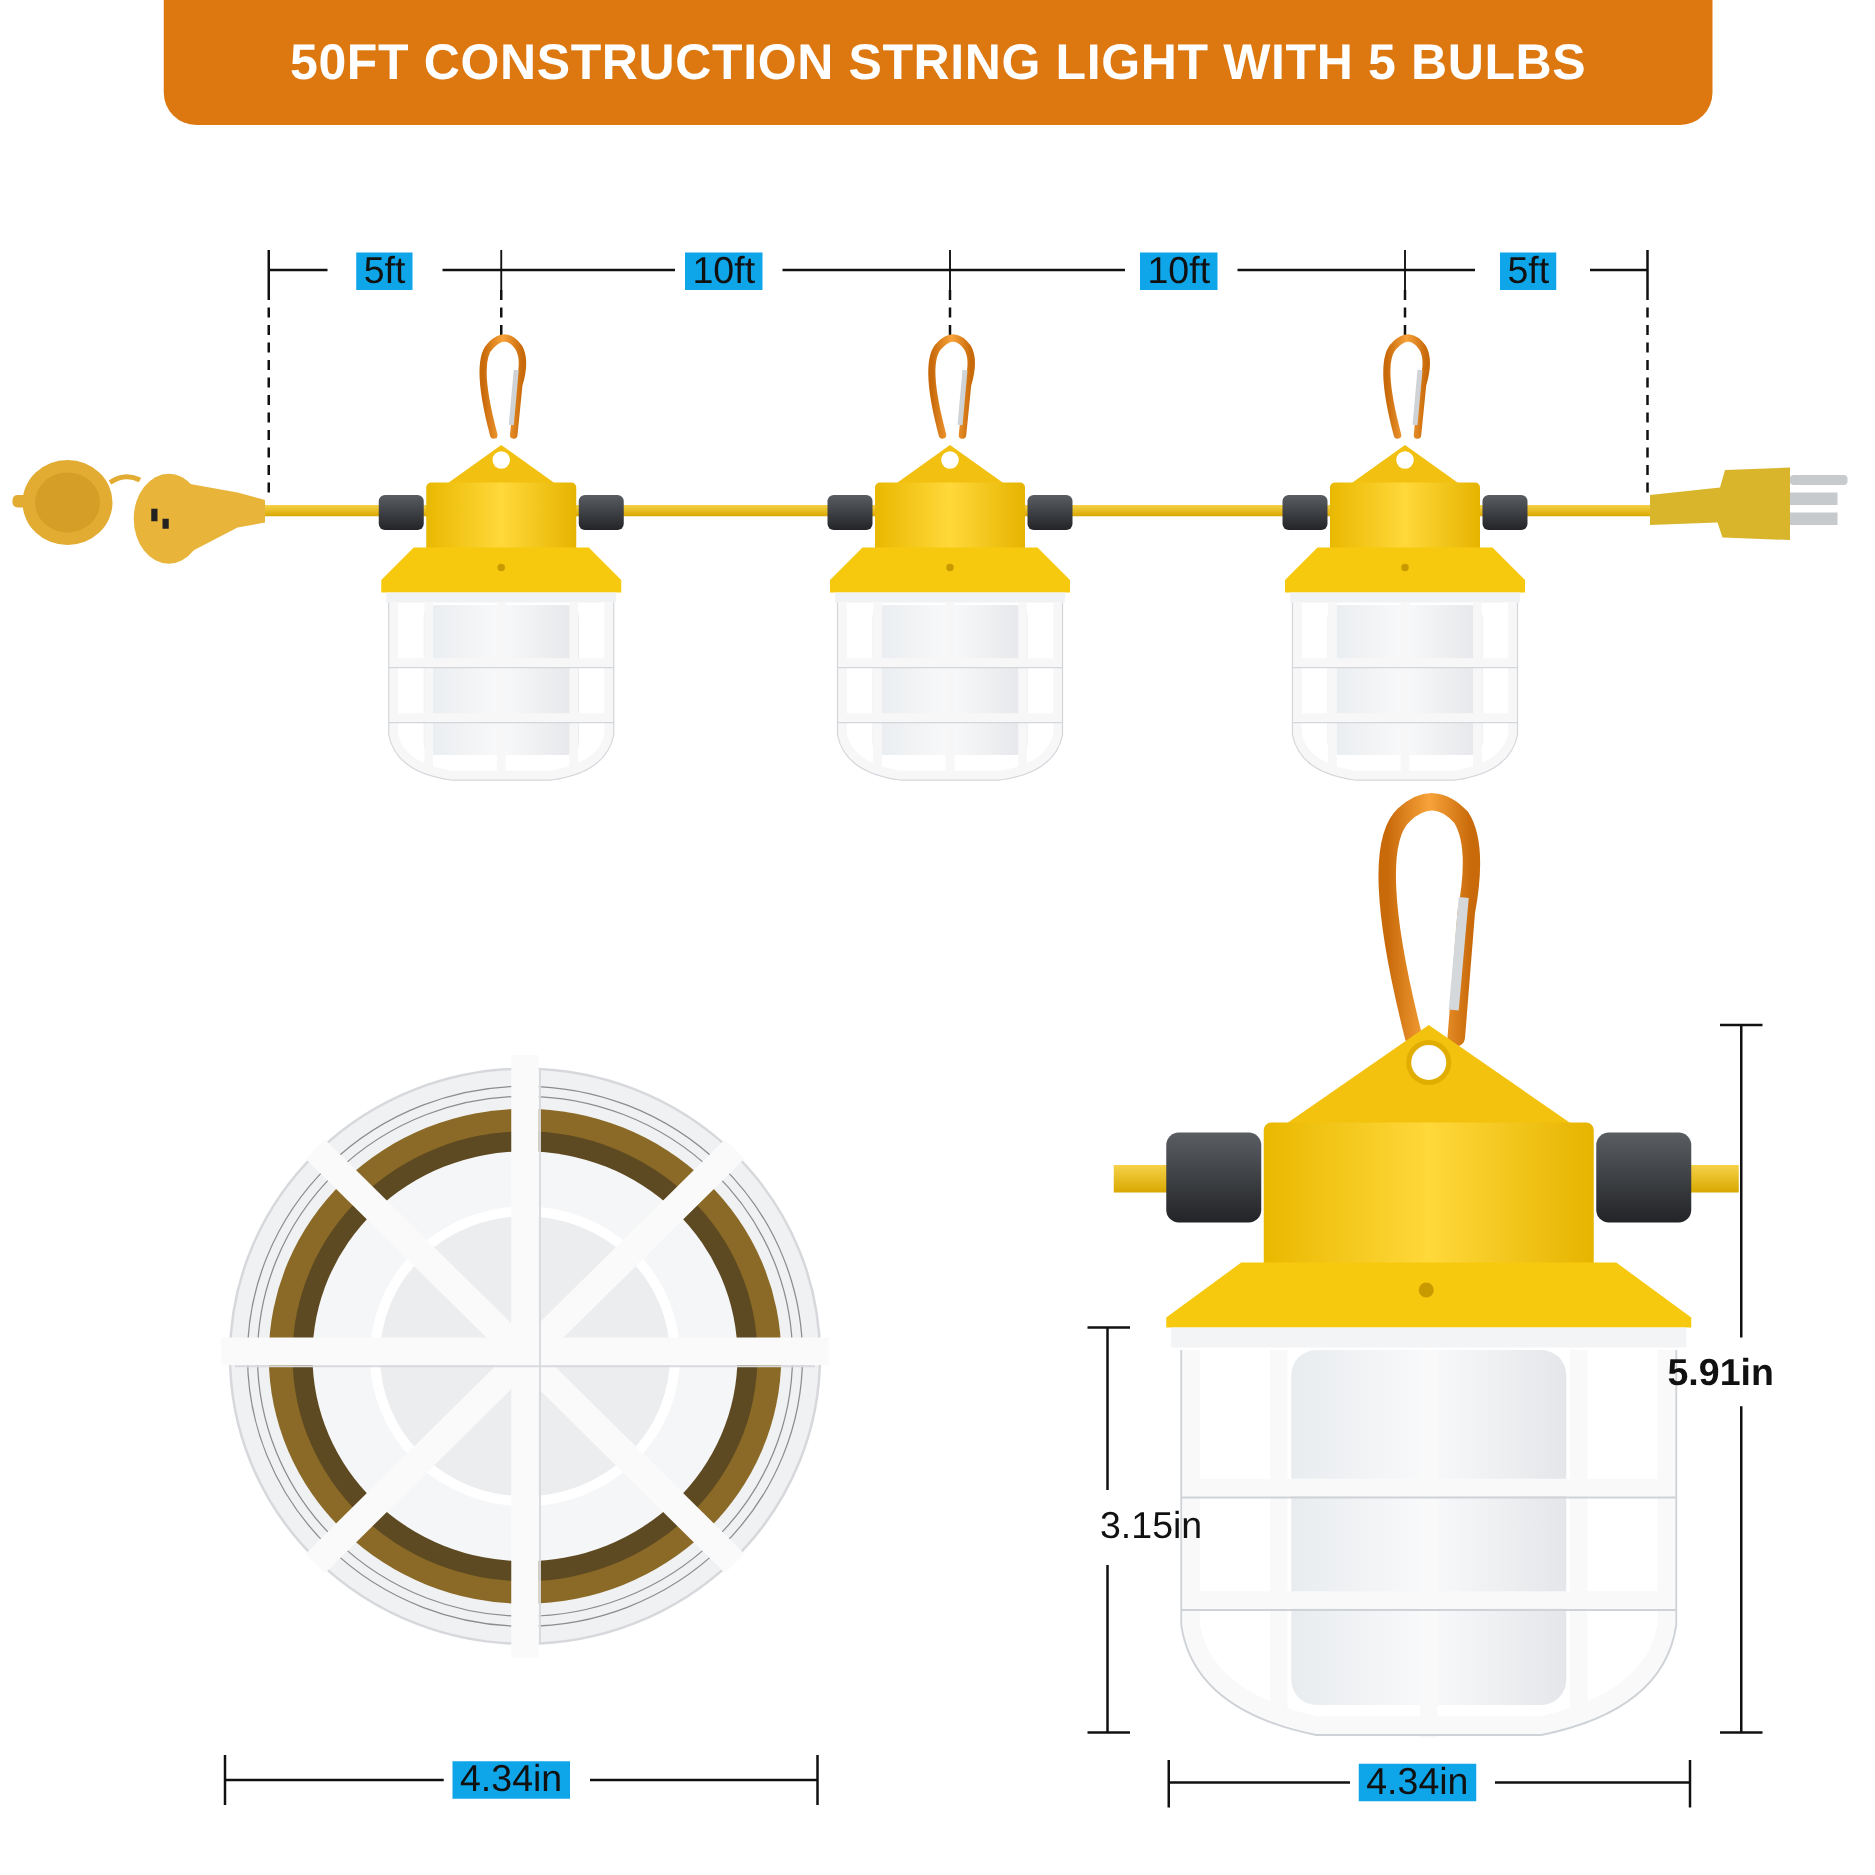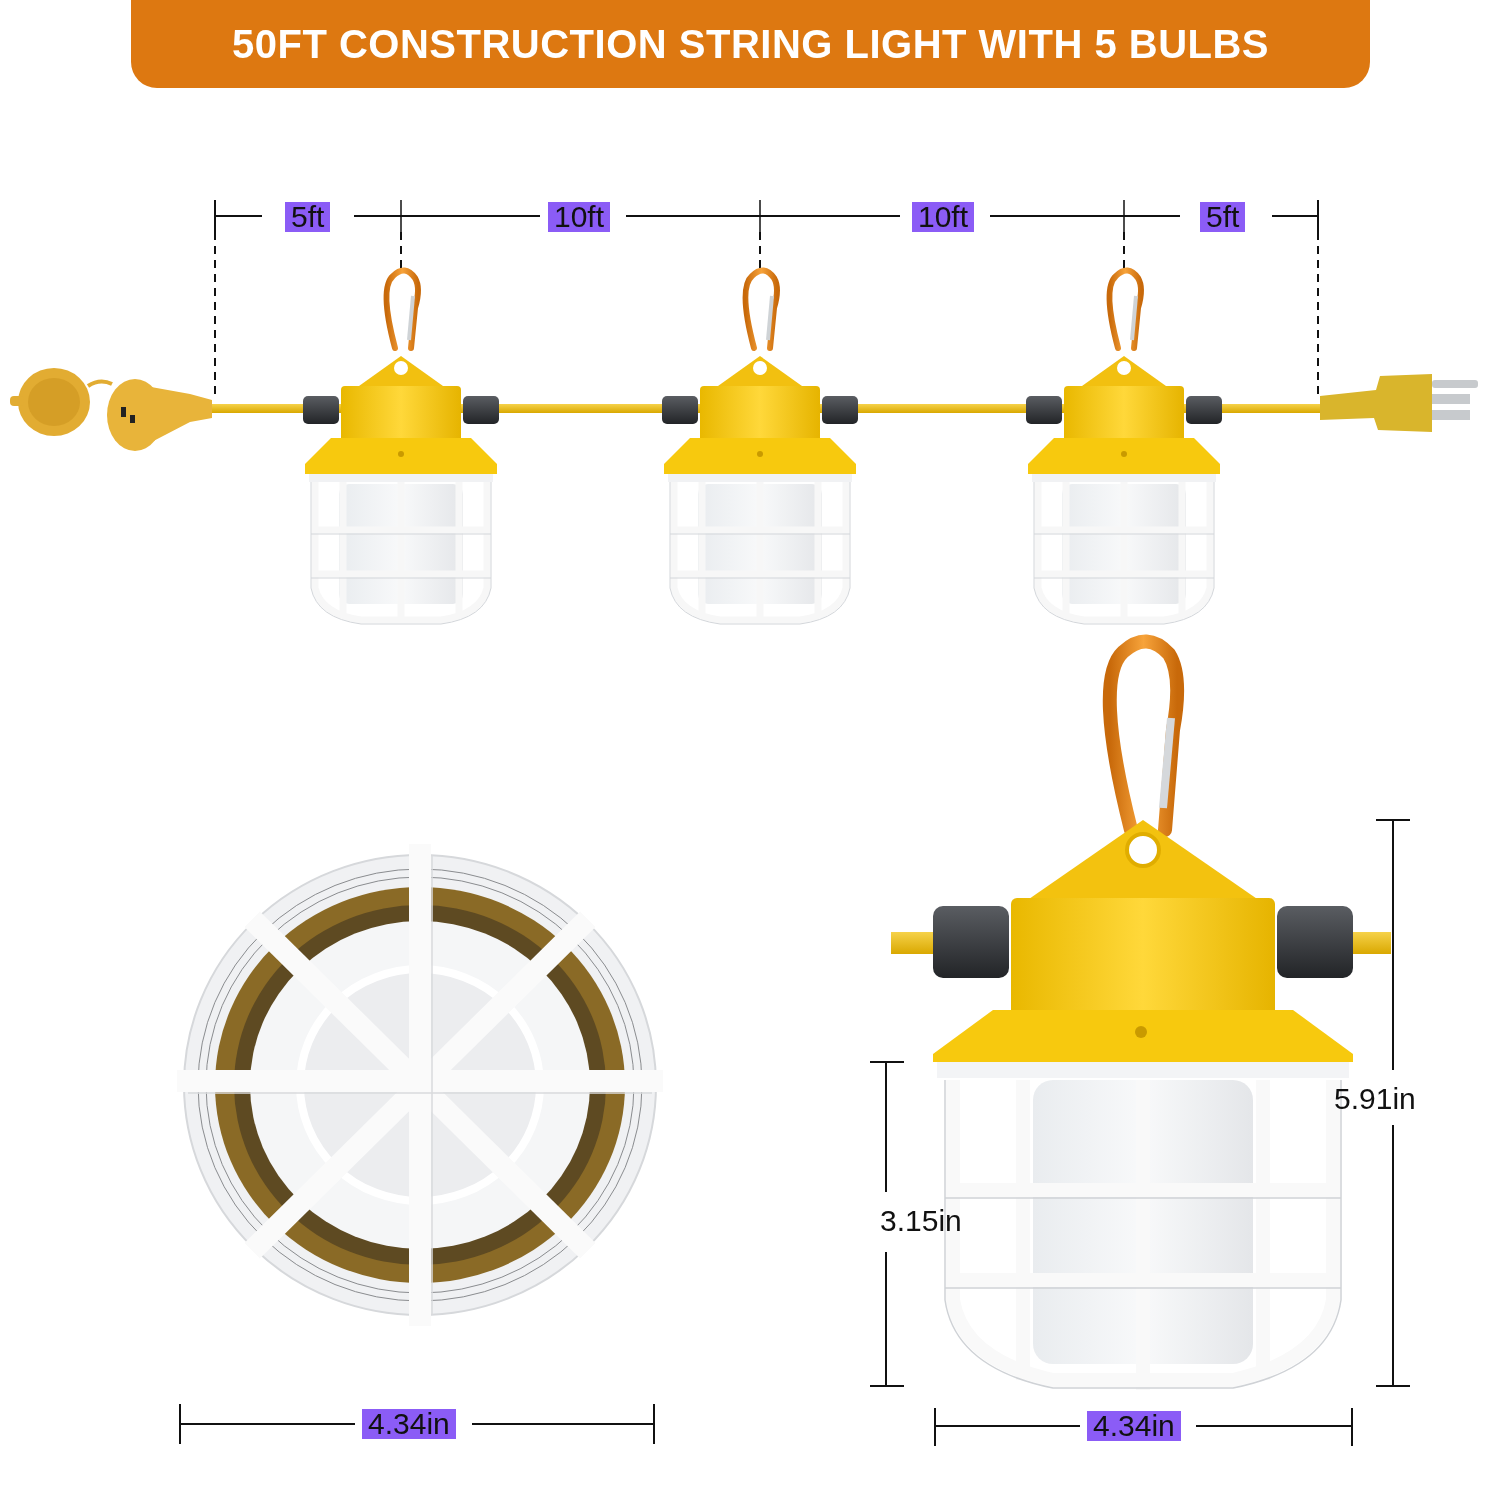--- a/index.html
+++ b/index.html
@@ -1,22 +1,22 @@
 <!DOCTYPE html>
 <html><head>
 <meta charset="utf-8">
 <style>
   html, body { margin:0; padding:0; background:#ffffff; }
   body { width:1500px; height:1500px; position:relative; overflow:hidden;
          font-family:"Liberation Sans", sans-serif; color:#1a1a1a; }
-  .banner { position:absolute; left:131px; top:0; width:1239px; height:88px;
+  .banner { position:absolute; left:131px; top:0; width:1239px; height:100px;
             background:#dd7811; border-radius:0 0 26px 26px;
             display:flex; align-items:center; justify-content:center; }
   .banner-text { color:#ffffff; font-weight:bold; font-size:40px; letter-spacing:0.5px; }
-  .dim-label { position:absolute; font-size:30px; color:#111; background:#8b5cf6; padding:0 6px; line-height:1; }
+  .dim-label { position:absolute; font-size:30px; color:#111; background:#0ea5e9; padding:0 6px; line-height:1; }
   svg { position:absolute; left:0; top:0; }
 </style>
 </head>
 <body>
 
 <div class="banner">
   <span class="banner-text">50FT CONSTRUCTION STRING LIGHT WITH 5 BULBS</span>
 </div>
 
 <svg width="1500" height="1500" viewBox="0 0 1500 1500">
@@ -211,13 +211,13 @@
 </svg>
 
 <span class="dim-label" style="left:285px; top:202px;">5ft</span>
 <span class="dim-label" style="left:548px; top:202px;">10ft</span>
 <span class="dim-label" style="left:912px; top:202px;">10ft</span>
 <span class="dim-label" style="left:1200px; top:202px;">5ft</span>
 
 <span class="dim-label" style="left:362px; top:1409px;">4.34in</span>
 <span class="dim-label" style="left:1087px; top:1411px;">4.34in</span>
 <span class="dim-label" style="left:874px; top:1206px; background:transparent;">3.15in</span>
-<span class="dim-label" style="left:1328px; top:1084px; background:transparent;">5.91in</span>
+<span class="dim-label" style="left:1328px; top:1084px; background:transparent;font-weight:bold;">5.91in</span>
 
 </body></html>

